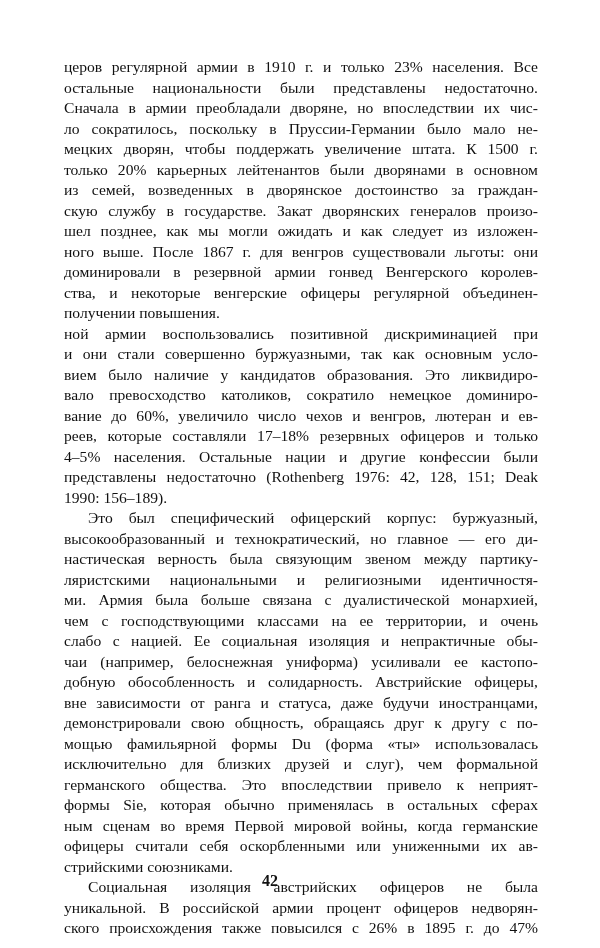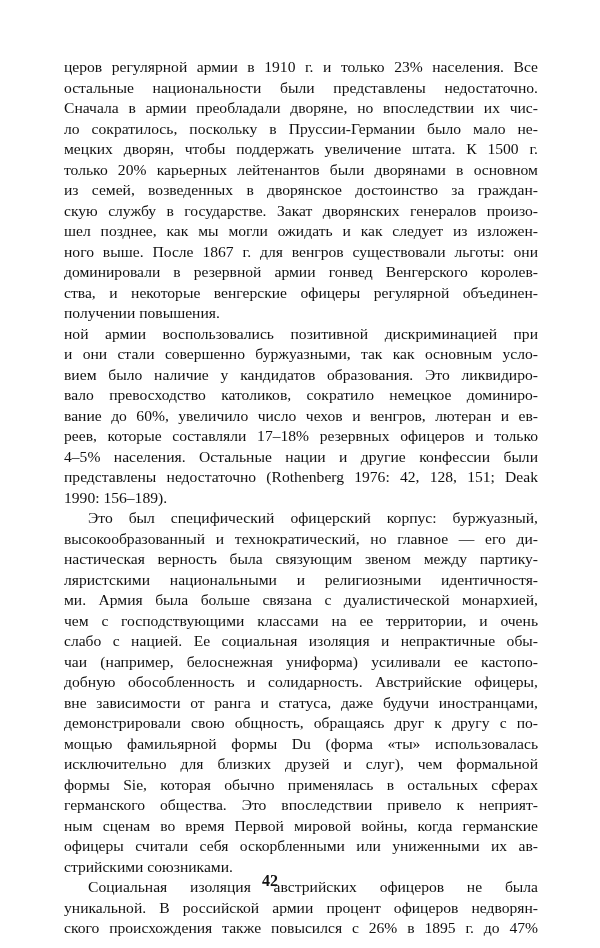--- a/index.html
+++ b/index.html
@@ -72,22 +72,22 @@
     <span class="line">ляристскими национальными и религиозными идентичностя-</span>
     <span class="line">ми. Армия была больше связана с дуалистической монархией,</span>
     <span class="line">чем с господствующими классами на ее территории, и очень</span>
     <span class="line">слабо с нацией. Ее социальная изоляция и непрактичные обы-</span>
     <span class="line">чаи (например, белоснежная униформа) усиливали ее кастопо-</span>
     <span class="line">добную обособленность и солидарность. Австрийские офицеры,</span>
     <span class="line">вне зависимости от ранга и статуса, даже будучи иностранцами,</span>
     <span class="line">демонстрировали свою общность, обращаясь друг к другу с по-</span>
     <span class="line">мощью фамильярной формы Du (форма «ты» использовалась</span>
     <span class="line">исключительно для близких друзей и слуг), чем формальной</span>
+    <span class="line">германского общества. Это впоследствии привело к неприят-</span>
     <span class="line">формы Sie, которая обычно применялась в остальных сферах</span>
-    <span class="line">германского общества. Это впоследствии привело к неприят-</span>
     <span class="line">ным сценам во время Первой мировой войны, когда германские</span>
     <span class="line">офицеры считали себя оскорбленными или униженными их ав-</span>
     <span class="line last">стрийскими союзниками.</span>
   </div>
   <div>
     <span class="line indent">Социальная изоляция австрийских офицеров не была</span>
     <span class="line">уникальной. В российской армии процент офицеров недворян-</span>
     <span class="line">ского происхождения также повысился с 26% в 1895 г. до 47%</span>
 
   </div>

